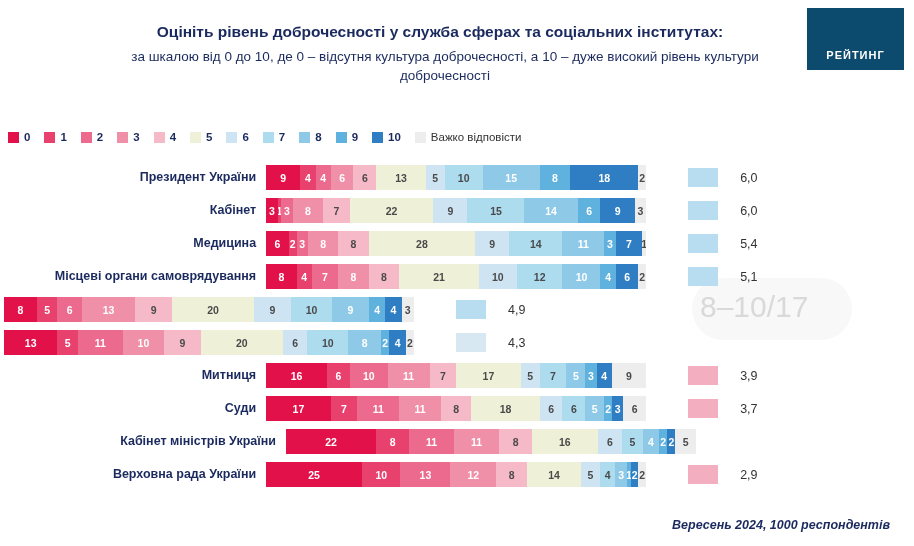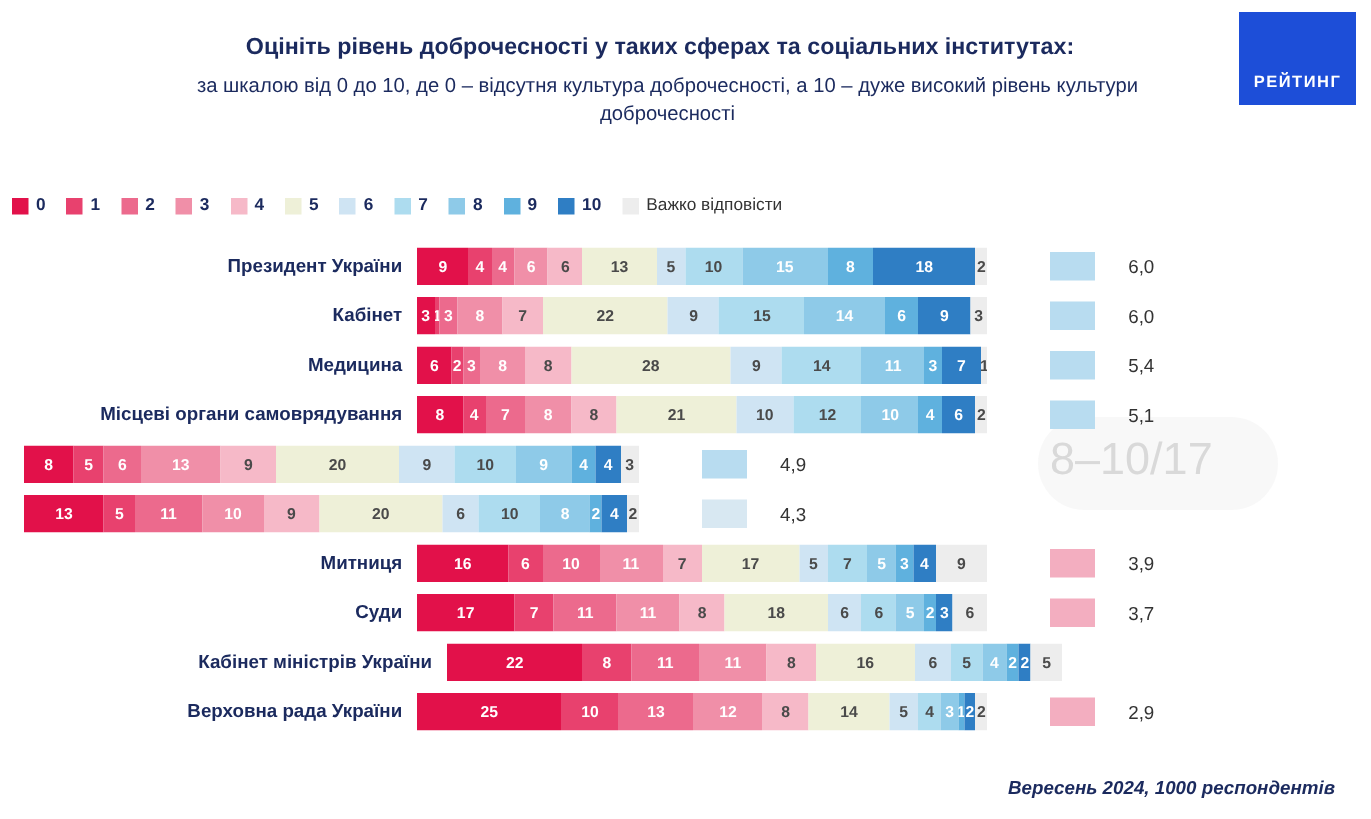--- a/index.html
+++ b/index.html
@@ -39,23 +39,23 @@
     text-align: center;
     font-size: 13.5px;
     color: #1b2a5e;
     line-height: 1.4;
   }
   
   .logo {
     position: absolute;
     right: 10px;
     top: 8px;
-    width: 78px;
+    width: 97px;
     height: 62px;
-    background: #1d4ed8;
+    background: #0c4a6e;
     display: flex;
     align-items: flex-end;
     justify-content: center;
   }
   .logo-text {
     font-size: 11px;
     font-weight: bold;
     color: #ffffff;
     letter-spacing: 1px;
     margin-bottom: 9px;
@@ -100,21 +100,21 @@
     display: flex;
     align-items: center;
     justify-content: center;
     font-size: 11.5px;
     font-weight: bold;
     color: #2f7ec4;
   }
   
   .rows {
     position: absolute;
-    left: 16px;
+    left: 4px;
     top: 162px;
     width: 851px;
   }
   .row {
     display: flex;
     align-items: center;
     height: 31px;
     margin-bottom: 2px;
   }
   .row-label {
@@ -194,21 +194,21 @@
     border-radius: 40px;
     background: rgba(245,245,245,0.75);
     pointer-events: none;
   }
 </style>
 </head>
 <body>
 
 <div class="page">
 
-  <div class="title">Оцініть рівень доброчесності у таких сферах та соціальних інститутах:</div>
+  <div class="title">Оцініть рівень доброчесності у служба сферах та соціальних інститутах:</div>
   <div class="subtitle">за шкалою від 0 до 10, де 0 – відсутня культура доброчесності, а 10 – дуже високий рівень культури доброчесності</div>
 
   <div class="logo">
     <span class="logo-text">РЕЙТИНГ</span>
   </div>
 
   <div class="legend" id="legend">
       <div class="legend-item">
         <span class="legend-swatch" style="background: rgb(226, 17, 74);"></span>
         <span class="legend-label">0</span>

